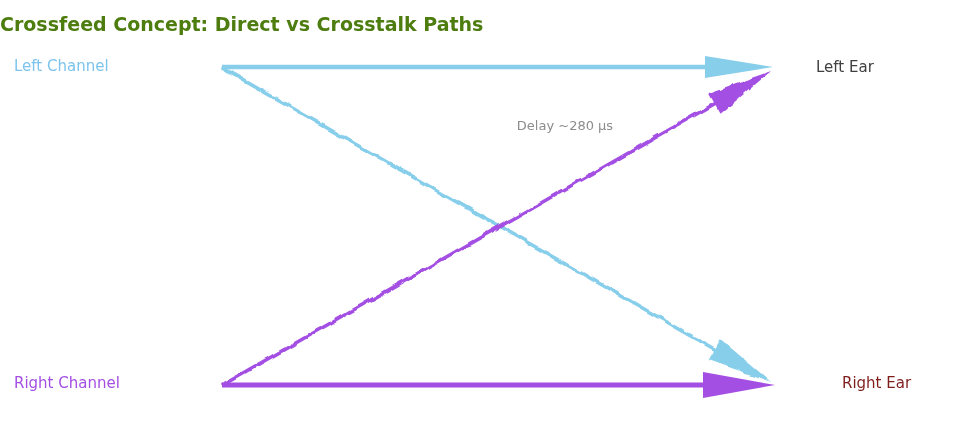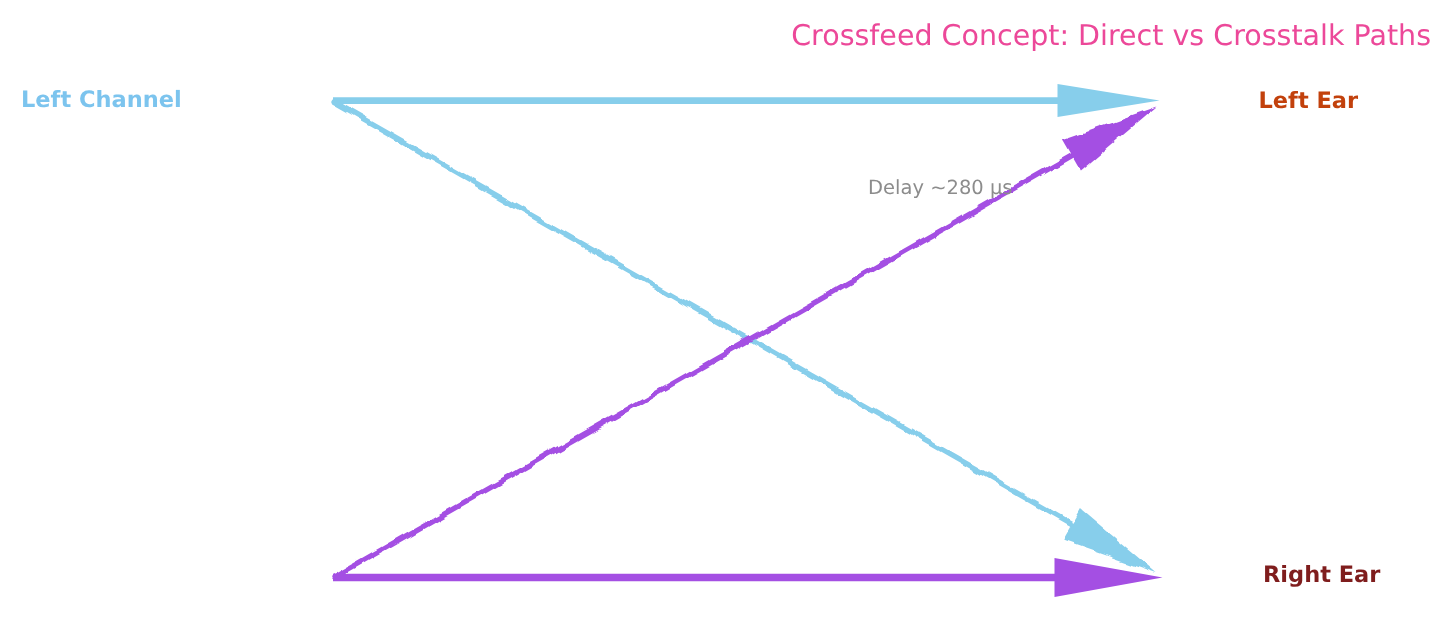--- a/index.html
+++ b/index.html
@@ -13,42 +13,42 @@
     width: 968px;
     height: 428px;
     background: #ffffff;
     overflow: hidden;
   }
   .title {
     position: absolute;
     top: 13px;
     left: 0;
     width: 954px;
-    text-align: right;
+    text-align: left;
     font-size: 19px;
-    font-weight: normal;
-    color: #ec4899;
+    font-weight: bold;
+    color: #4d7c0f;
   }
   .node-label {
     position: absolute;
     font-size: 15px;
-    font-weight: bold;
+    font-weight: normal;
     white-space: nowrap;
     text-align: center;
   }
   .label-left-channel  { left: 14px;  top: 57px;  color: #7cc4ee; }
   .label-right-channel { left: 14px;  top: 374px; color: #a44fe3; }
-  .label-left-ear      { left: 839px; top: 58px;  color: #c2410c; }
+  .label-left-ear      { left: 816px; top: 58px;  color: #404040; }
   .label-right-ear     { left: 842px; top: 374px; color: #7f1d1d; }
   .annotation {
     position: absolute;
     left: 455px;
     top: 117px;
     width: 220px;
-    text-align: right;
+    text-align: center;
     font-size: 13px;
     line-height: 17px;
     color: #8c8c8c;
   }
   .arrows-layer {
     position: absolute;
     left: 0;
     top: 0;
   }
 </style>
@@ -83,20 +83,21 @@
     <g filter="url(#sketch)">
       <line x1="222" y1="385" x2="716" y2="103" stroke="#a44fe3" stroke-width="3.5" stroke-linecap="round"></line>
       <polygon points="771,71 720.6,113.7 708.6,92.9" fill="#a44fe3"></polygon>
     </g>
   </svg>
 
   <div class="title">Crossfeed Concept: Direct vs Crosstalk Paths</div>
 
   <div class="node-label label-left-channel">Left Channel</div>
 
+  <div class="node-label label-right-channel">Right Channel</div>
 
   <div class="node-label label-left-ear">Left Ear</div>
 
   <div class="node-label label-right-ear">Right Ear</div>
 
   <div class="annotation">
     <div>Delay ~280 µs</div>
   </div>
 
 </div>

